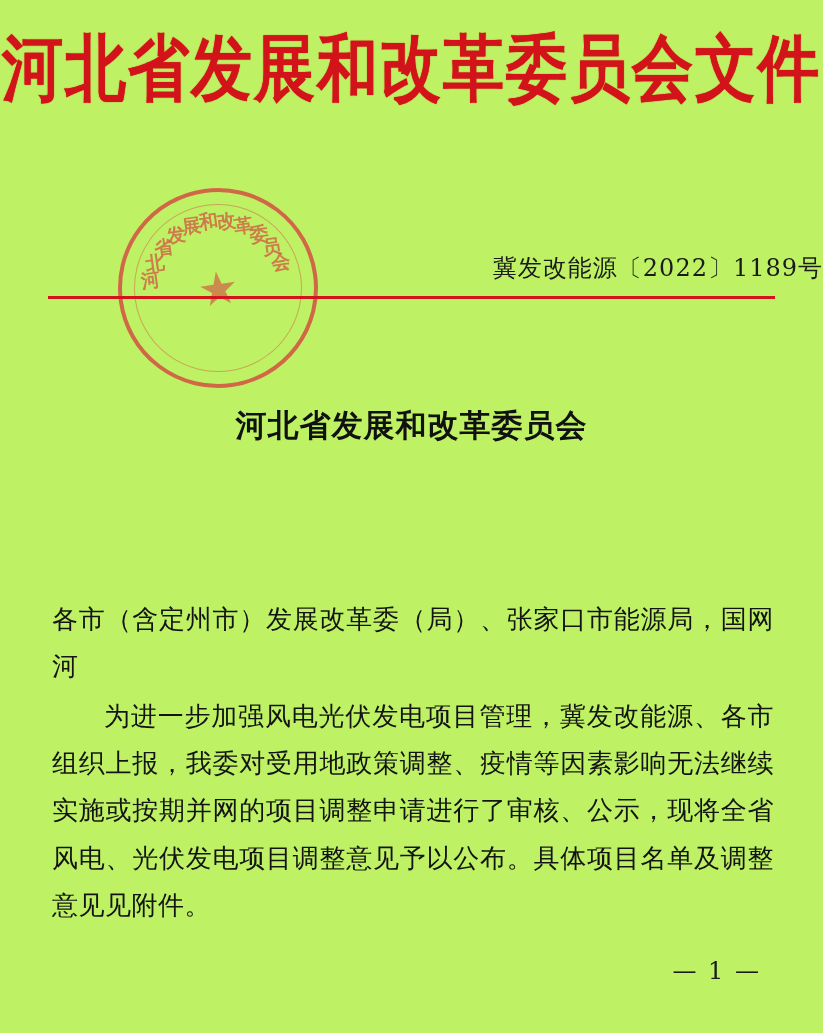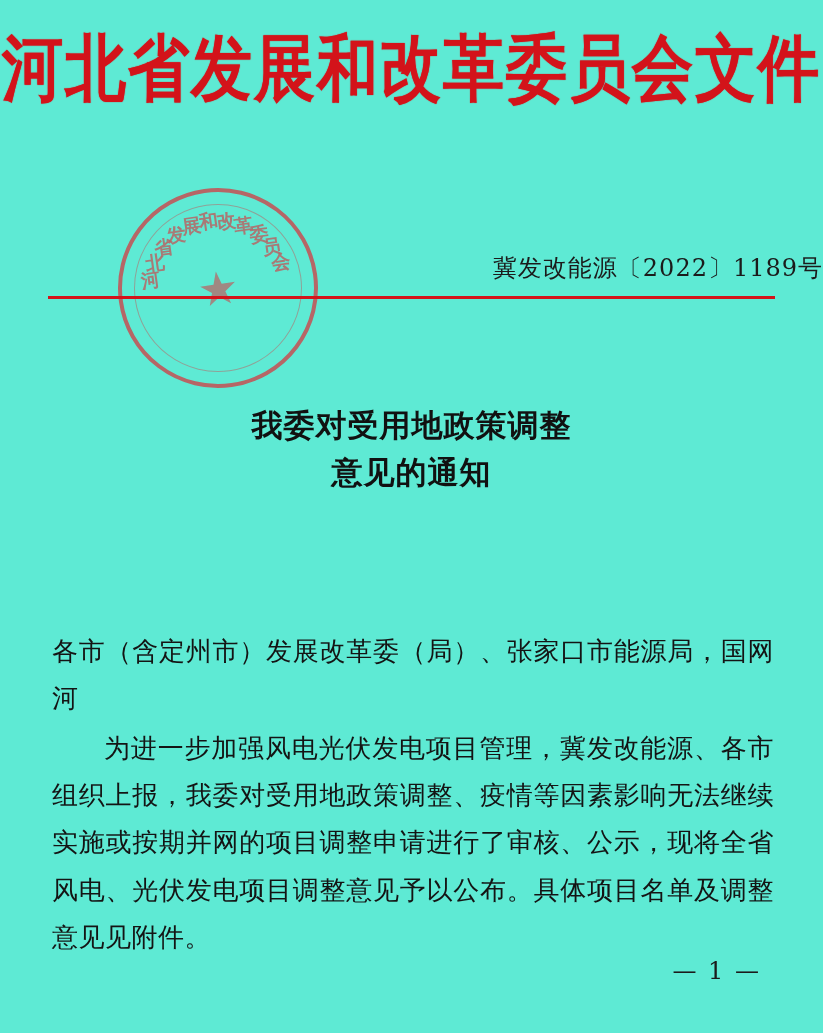--- a/index.html
+++ b/index.html
@@ -7,21 +7,21 @@
     padding: 0;
     background: #ffffff;
   }
   body {
     font-family: "DejaVu Serif", "Liberation Serif", serif;
   }
   .page {
     position: relative;
     width: 823px;
     height: 1033px;
-    background: #5eead4;
+    background: #bef264;
     overflow: hidden;
   }
 
   
   .masthead {
     position: absolute;
     top: 28px;
     left: 0;
     width: 823px;
     text-align: center;
@@ -140,21 +140,20 @@
     position: absolute;
     top: 596px;
     left: 52px;
     width: 722px;
     color: #141414;
     font-size: 26px;
     line-height: 1.82;
     letter-spacing: 0.5px;
     text-align: justify;
     font-family: "DejaVu Serif", "Liberation Serif", serif;
-    margin-top: 32px;
   }
   .body-block p {
     margin: 0 0 2px 0;
   }
   .indent {
     text-indent: 2em;
   }
 
   
   .page-number {
@@ -192,22 +191,21 @@
       <div class="seal-ch" style="transform: rotate(60deg) translate(0,-68px) rotate(-60deg);">员</div>
       <div class="seal-ch" style="transform: rotate(75deg) translate(0,-68px) rotate(-75deg);">会</div>
     </div>
   </div>
 
   <div class="doc-number">冀发改能源〔2022〕1189号</div>
 
   <div class="red-rule"></div>
 
   <div class="title-block">
-    <div>我委对受用地政策调整</div>
-    <div>意见的通知</div>
+    <div>河北省发展和改革委员会</div>
   </div>
 
   <div class="body-block">
     <p>各市（含定州市）发展改革委（局）、张家口市能源局，国网河</p>
     <p class="indent">为进一步加强风电光伏发电项目管理，冀发改能源、各市组织上报，我委对受用地政策调整、疫情等因素影响无法继续实施或按期并网的项目调整申请进行了审核、公示，现将全省风电、光伏发电项目调整意见予以公布。具体项目名单及调整意见见附件。</p>
   </div>
 
   <div class="page-number">— 1 —</div>
 
 </div>

